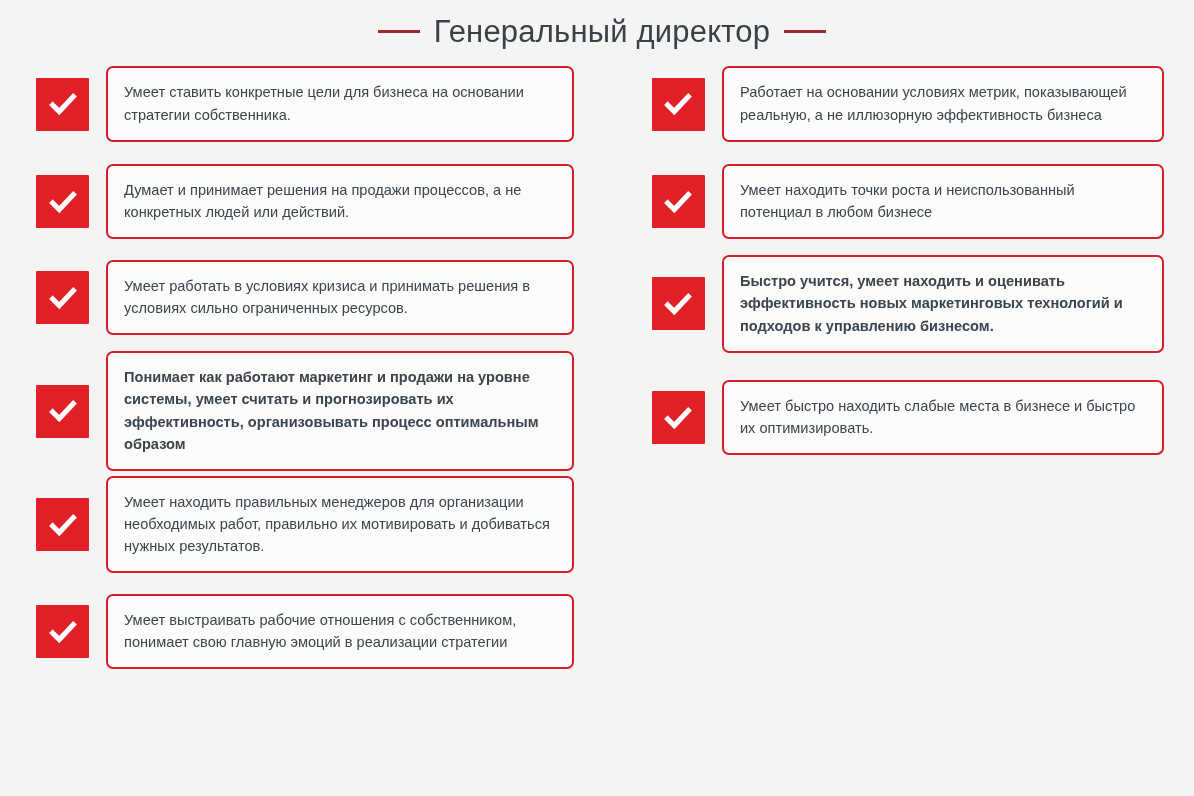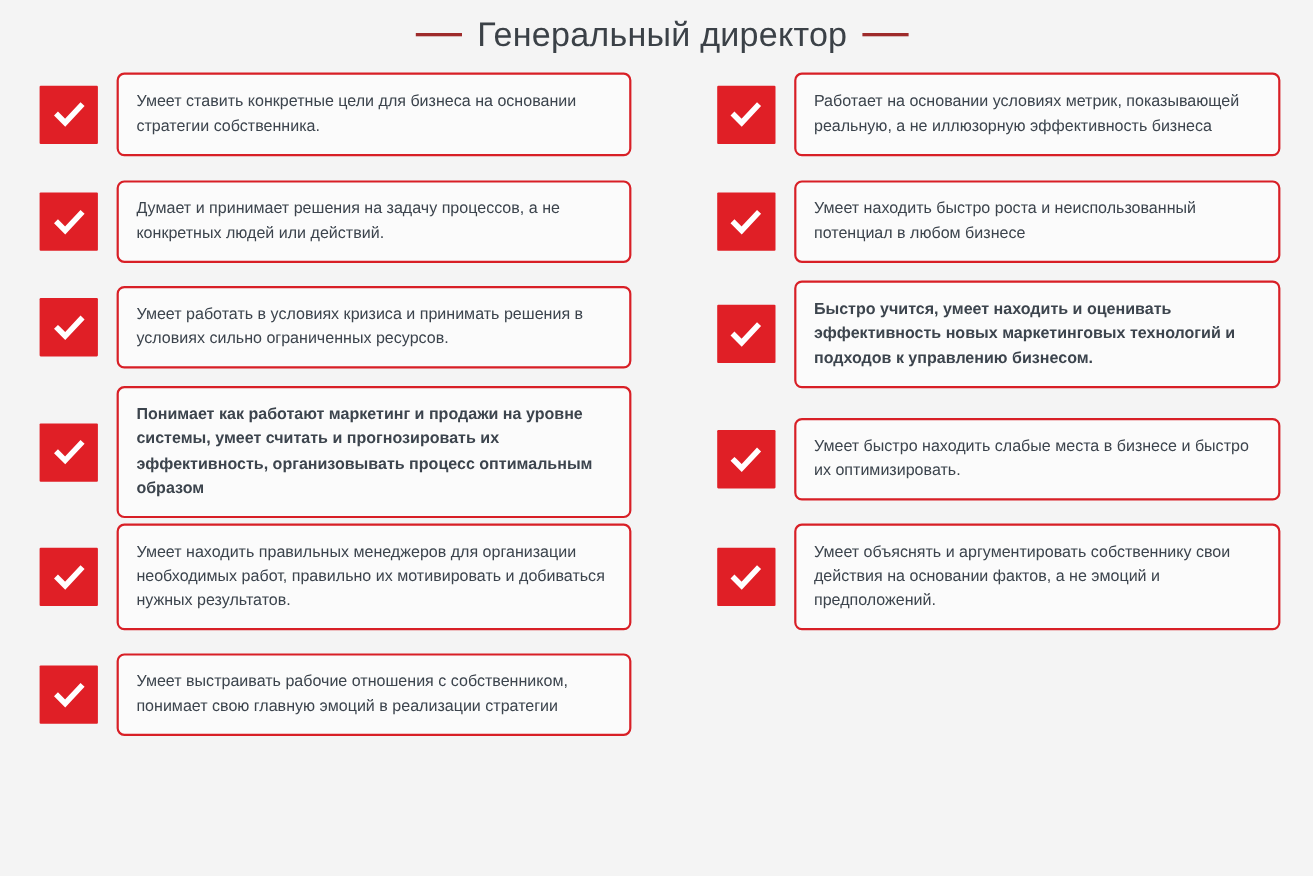--- a/index.html
+++ b/index.html
@@ -138,21 +138,21 @@
       </div>
 
       <div class="slot slot-1">
         <div class="item" style="width:100%">
           <span class="check-box">
             <svg width="30" height="30" viewBox="0 0 32 32" aria-hidden="true">
               <path d="M5 17 L12 24 L27 8" fill="none" stroke="#ffffff" stroke-width="5.4" stroke-linecap="square" stroke-linejoin="miter"></path>
             </svg>
           </span>
           <div class="card">
-            <p class="card-text">Думает и принимает решения на задачу процессов, а не конкретных людей или действий.</p>
+            <p class="card-text">Думает и принимает решения на продажи процессов, а не конкретных людей или действий.</p>
           </div>
         </div>
       </div>
 
       <div class="slot slot-2">
         <div class="item" style="width:100%">
           <span class="check-box">
             <svg width="30" height="30" viewBox="0 0 32 32" aria-hidden="true">
               <path d="M5 17 L12 24 L27 8" fill="none" stroke="#ffffff" stroke-width="5.4" stroke-linecap="square" stroke-linejoin="miter"></path>
             </svg>
@@ -220,21 +220,21 @@
       </div>
 
       <div class="slot slot-1">
         <div class="item" style="width:100%">
           <span class="check-box">
             <svg width="30" height="30" viewBox="0 0 32 32" aria-hidden="true">
               <path d="M5 17 L12 24 L27 8" fill="none" stroke="#ffffff" stroke-width="5.4" stroke-linecap="square" stroke-linejoin="miter"></path>
             </svg>
           </span>
           <div class="card">
-            <p class="card-text">Умеет находить быстро роста и неиспользованный потенциал в любом бизнесе</p>
+            <p class="card-text">Умеет находить точки роста и неиспользованный потенциал в любом бизнесе</p>
           </div>
         </div>
       </div>
 
       <div class="slot slot-3">
         <div class="item" style="width:100%">
           <span class="check-box">
             <svg width="30" height="30" viewBox="0 0 32 32" aria-hidden="true">
               <path d="M5 17 L12 24 L27 8" fill="none" stroke="#ffffff" stroke-width="5.4" stroke-linecap="square" stroke-linejoin="miter"></path>
             </svg>
@@ -252,29 +252,17 @@
               <path d="M5 17 L12 24 L27 8" fill="none" stroke="#ffffff" stroke-width="5.4" stroke-linecap="square" stroke-linejoin="miter"></path>
             </svg>
           </span>
           <div class="card">
             <p class="card-text">Умеет быстро находить слабые места в бизнесе и быстро их оптимизировать.</p>
           </div>
         </div>
       </div>
 
 
-      <div class="slot slot-5">
-        <div class="item" style="width:100%">
-          <span class="check-box">
-            <svg width="30" height="30" viewBox="0 0 32 32" aria-hidden="true">
-              <path d="M5 17 L12 24 L27 8" fill="none" stroke="#ffffff" stroke-width="5.4" stroke-linecap="square" stroke-linejoin="miter"></path>
-            </svg>
-          </span>
-          <div class="card">
-            <p class="card-text"> Умеет объяснять и аргументировать собственнику свои действия на основании фактов, а не эмоций и предположений.</p>
-          </div>
-        </div>
-      </div>
 
     </div>
 
   </div>
 </div>
 
 </body></html>

